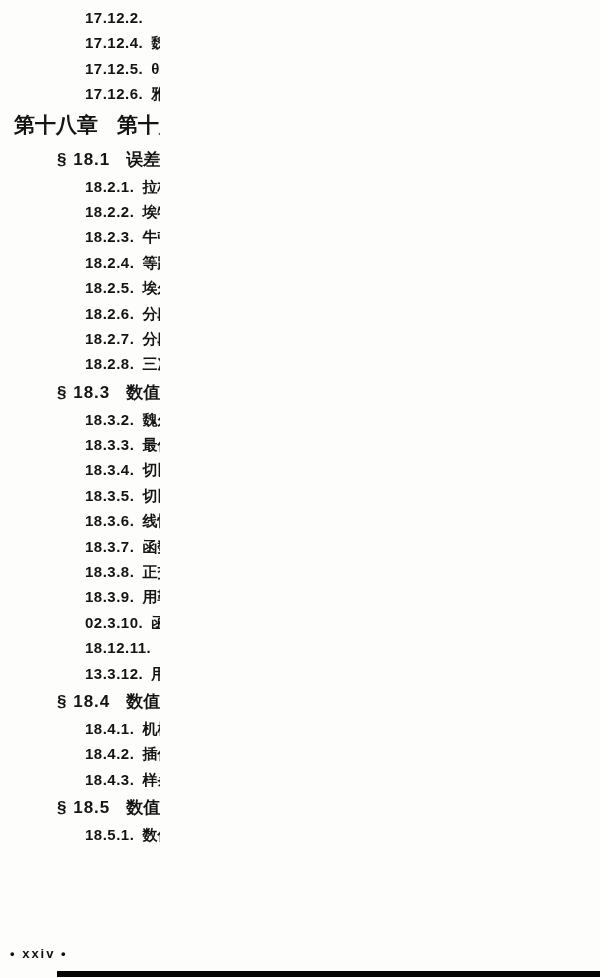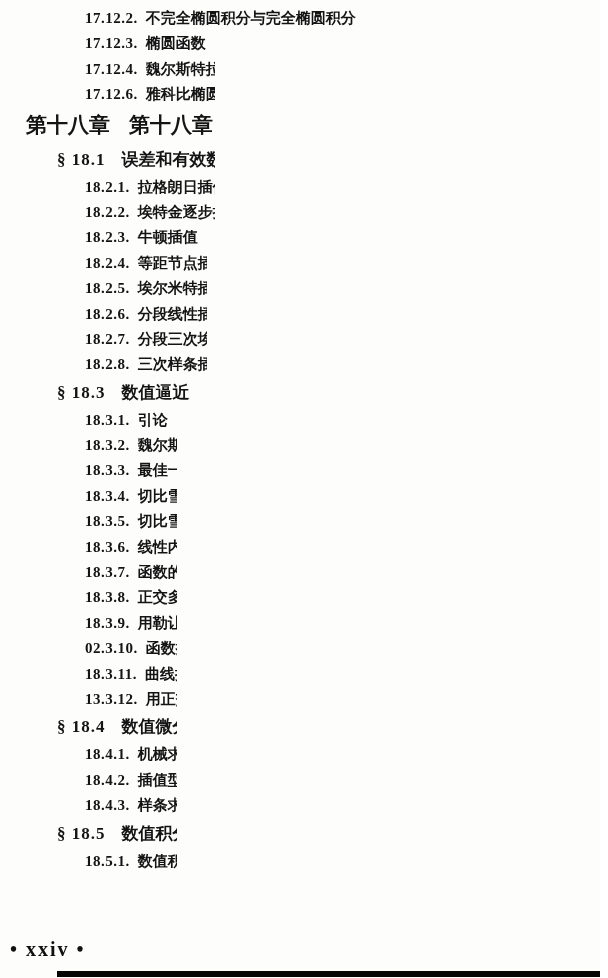--- a/index.html
+++ b/index.html
@@ -2,21 +2,21 @@
 <html><head>
 <meta charset="utf-8">
 <style>
   html, body { margin: 0; padding: 0; }
   .page {
     position: relative;
     width: 600px;
     height: 978px;
     background: #fdfdfc;
     overflow: hidden;
-    font-family: Liberation Serif, serif;
+    font-family: Liberation Sans, sans-serif;
     color: #141414;
   }
   .toc {
     position: absolute;
     top: 9px;
     left: 0;
     right: 22px;
     display: flex;
     flex-direction: column;
   }
@@ -57,33 +57,33 @@
     height: 30px;
     padding-left: 57px;
     font-size: 17px;
   }
   .row.section .num { margin-right: 16px; letter-spacing: 1px; }
   .row.section .title { font-weight: 700; }
   .row.section .page { font-size: 16px; }
   
   .row.chapter {
     height: 37px;
-    padding-left: 26px;
+    padding-left: 14px;
     font-size: 21px;
     justify-content: space-between;
   }
   .row.chapter .num { font-weight: 800; margin-right: 19px; }
   .row.chapter .title { font-weight: 800; }
   .row.chapter .leader { font-size: 14px; letter-spacing: 2px; }
   .row.chapter .page { font-size: 17px; }
   .footer {
     position: absolute;
     left: 10px;
     bottom: 17px;
-    font-size: 20px;
+    font-size: 13px;
     font-weight: 700;
     letter-spacing: 2px;
     color: #111;
   }
   .bottom-bar {
     position: absolute;
     left: 57px;
     right: 0;
     bottom: 1px;
     height: 6px;
@@ -91,39 +91,38 @@
   }
 </style>
 </head>
 <body>
 
 <div class="page">
 
   <div class="toc">
     <div class="row sub">
       <span class="num">17.12.2.</span>
-      <span class="title">不完全椭圆积分与完全椭圆积分</span>
       <span class="leader">························································································································</span>
       <span class="page">695</span>
     </div>
 
-    <div class="row sub">
-      <span class="num">17.12.3.</span>
-      <span class="title">椭圆函数</span>
-      <span class="leader">························································································································</span>
-      <span class="page">696</span>
-    </div>
 
     <div class="row sub">
       <span class="num">17.12.4.</span>
       <span class="title">魏尔斯特拉斯椭圆函数. ζ函数. σ函数</span>
       <span class="leader">························································································································</span>
       <span class="page">697</span>
     </div>
 
+    <div class="row sub">
+      <span class="num">17.12.5.</span>
+      <span class="title">θ函数</span>
+      <span class="leader">························································································································</span>
+      <span class="page">699</span>
+    </div>
 
     <div class="row sub">
       <span class="num">17.12.6.</span>
       <span class="title">雅科比椭圆函数</span>
       <span class="leader">························································································································</span>
       <span class="page">699</span>
     </div>
 
     <div class="row chapter">
       <span class="num">第十八章</span>
@@ -196,26 +195,20 @@
       <span class="page">707</span>
     </div>
 
     <div class="row section">
       <span class="num">§ 18.3</span>
       <span class="title">数值逼近</span>
       <span class="leader">························································································································</span>
       <span class="page">708</span>
     </div>
 
-    <div class="row sub">
-      <span class="num">18.3.1.</span>
-      <span class="title">引论</span>
-      <span class="leader">························································································································</span>
-      <span class="page">708</span>
-    </div>
 
     <div class="row sub">
       <span class="num">18.3.2.</span>
       <span class="title">魏尔斯特拉斯定理</span>
       <span class="leader">························································································································</span>
       <span class="page">709</span>
     </div>
 
     <div class="row sub">
       <span class="num">18.3.3.</span>
@@ -267,21 +260,21 @@
     </div>
 
     <div class="row sub">
       <span class="num">02.3.10.</span>
       <span class="title">函数按切比雪夫多项式展开</span>
       <span class="leader">························································································································</span>
       <span class="page">716</span>
     </div>
 
     <div class="row sub">
-      <span class="num">18.3.11.</span>
+      <span class="num">18.12.11.</span>
       <span class="title">曲线拟合的最小二乘法</span>
       <span class="leader">························································································································</span>
       <span class="page">717</span>
     </div>
 
     <div class="row sub">
       <span class="num">13.3.12.</span>
       <span class="title">用正交函数作最小二乘拟合</span>
       <span class="leader">························································································································</span>
       <span class="page">718</span>

